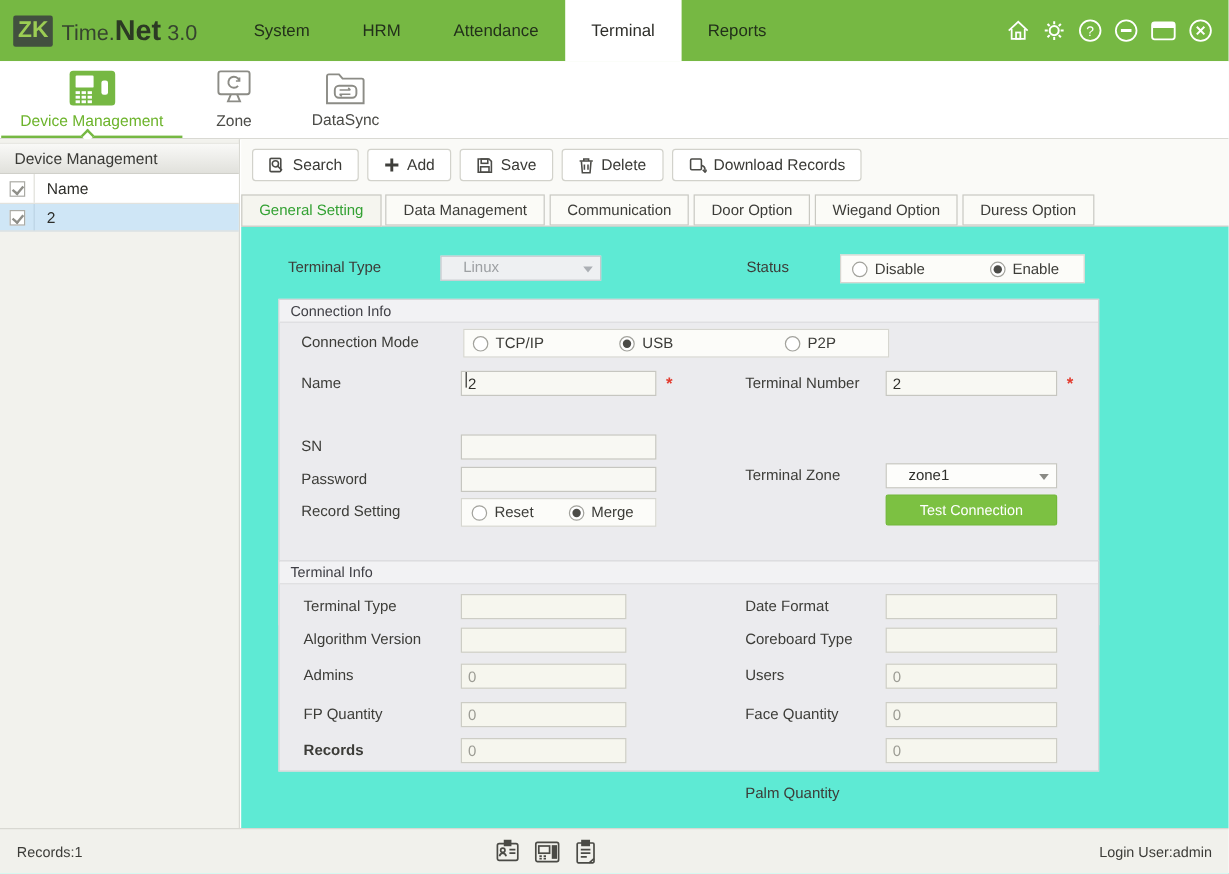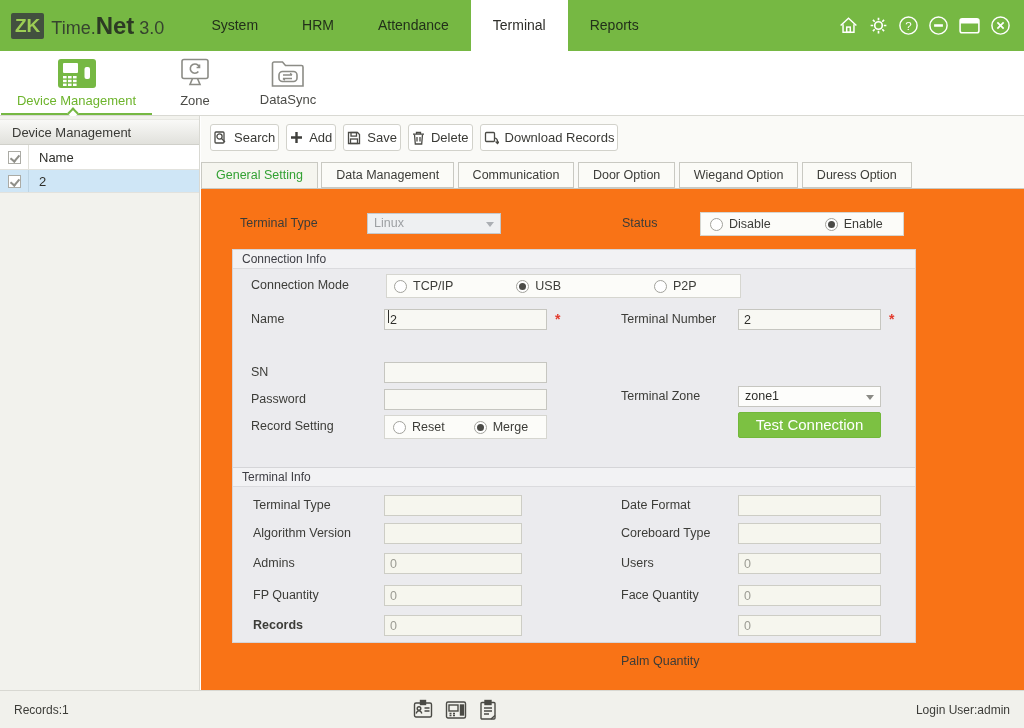--- a/index.html
+++ b/index.html
@@ -40,59 +40,59 @@
   .cbcell { width:29px; height:100%; display:flex; align-items:center; justify-content:center; border-right:1px solid #e0e0da; }
   .srow.selected .cbcell { border-right:1px solid #bcd4e4; }
   .srow-text { padding-left:10px; color:#2e2e2a; }
   .cb { position:relative; width:13px; height:13px; background:#fff; border:1px solid #ababa5; }
   .cb.checked::after { content:""; position:absolute; left:3px; top:1px; width:4px; height:7px;
     border-right:2px solid #8f8f89; border-bottom:2px solid #8f8f89; transform:rotate(40deg); }
 
   
   .main { position:absolute; left:201px; top:116px; width:823px; height:574px; background:#fafaf7; }
   .btnrow { position:absolute; top:8px; left:9px; display:flex; gap:7px; }
-  .btn { height:27px; display:inline-flex; align-items:center; gap:6px; padding:0 3px; background:#fff;
+  .btn { height:27px; display:inline-flex; align-items:center; gap:6px; padding:0 13px; background:#fff;
     border:1px solid #d2d2cb; border-radius:3px; font-size:13px; color:#3a3a36; cursor:default; }
 
   .tabs { position:absolute; top:46px; left:0; right:0; height:27px; }
   .tabs::after { content:""; position:absolute; left:0; right:0; bottom:0; height:1px; background:#c9c9c2; }
   .tab { position:relative; z-index:1; display:inline-block; vertical-align:top; height:26px; line-height:25px;
     padding:0 14px; border:1px solid #c9c9c2; background:#fbfbf7; font-size:12.5px; color:#3c3c38; margin-right:-1px; cursor:default; }
   .tab.active { height:27px; background:#f5f5ef; color:#33a133; }
 
-  .content { position:absolute; top:73px; left:0; right:0; bottom:0; background:#f97316; }
+  .content { position:absolute; top:73px; left:0; right:0; bottom:0; background:#5eead4; }
 
   .f-label { position:absolute; font-size:12.5px; color:#3c3c38; height:21px; line-height:21px; white-space:nowrap; }
   .f-input { position:absolute; height:21px; border:1px solid #c6c6c0; background:#f8f8f3; font-family:"Liberation Sans",sans-serif;
     font-size:12.5px; color:#2f2f2b; padding:0 5px; outline:none; }
   .f-input.ro { background:#f6f6ee; border-color:#cdcdc5; color:#9c9c94; }
   .req { position:absolute; color:#e23b2e; font-size:14px; font-weight:bold; line-height:21px; }
 
   .selectbox { position:absolute; height:21px; border:1px solid #c6c6c0; background:#fdfdfb; font-size:12.5px; color:#2f2f2b;
-    line-height:19px; padding:0 18px 0 6px; cursor:default; }
+    line-height:19px; padding:0 18px 0 18px; cursor:default; }
   .selectbox .caret { position:absolute; right:6px; top:8px; width:0; height:0;
     border-left:4px solid transparent; border-right:4px solid transparent; border-top:5px solid #8a8a85; }
   .selectbox.disabled { background:#eef0f2; border-color:#c5c9cd; color:#9da0a3; }
   .selectbox.disabled .caret { border-top-color:#abafb4; }
 
   .radiobox { position:absolute; height:24px; background:#fcfcf9; border:1px solid #d6d6d0; display:flex; align-items:center; }
   .radio-opt { display:flex; align-items:center; gap:6px; }
   .radio { width:13px; height:13px; border-radius:50%; border:1px solid #a2a29c; background:#fff; }
   .radio.checked::after { content:""; display:block; width:7px; height:7px; margin:2px; border-radius:50%; background:#4b4b47; }
   .radio-label { font-size:12.5px; color:#3c3c38; }
 
   .groupbox { position:absolute; left:31px; width:684px; border:1px solid #d5d5d8; background:#ebebee; }
   .gb-conn { top:60px; height:272px; }
   .gb-term { top:278px; height:176px; }
   .gb-title { height:19px; line-height:18px; padding-left:9px; font-size:12px; color:#3e3e44;
     background:#f2f2f4; border-bottom:1px solid #dbdbde; }
   .gb-body { position:relative; height:calc(100% - 19px); }
 
   .btn-green { position:absolute; left:505px; top:143px; width:143px; height:26px; background:#7cc142; color:#fff;
-    border:1px solid #72b83a; border-radius:2px; font-size:15px; text-align:center; line-height:24px; cursor:default; }
+    border:1px solid #72b83a; border-radius:2px; font-size:12px; text-align:center; line-height:24px; cursor:default; }
 
   .text-caret { position:absolute; left:155px; top:41px; width:1px; height:13px; background:#2f2f2b; z-index:2; }
 
   
   .statusbar { position:absolute; left:0; bottom:0; right:0; height:38px; background:#f1f1ec; border-top:1px solid #d8d8d2;
     display:flex; align-items:center; font-size:12px; color:#3c3c38; }
   .sb-records { margin-left:14px; }
   .sb-icons { position:absolute; left:413px; top:8px; display:flex; gap:12px; align-items:center; }
   .sb-login { margin-left:auto; margin-right:14px; }
 

